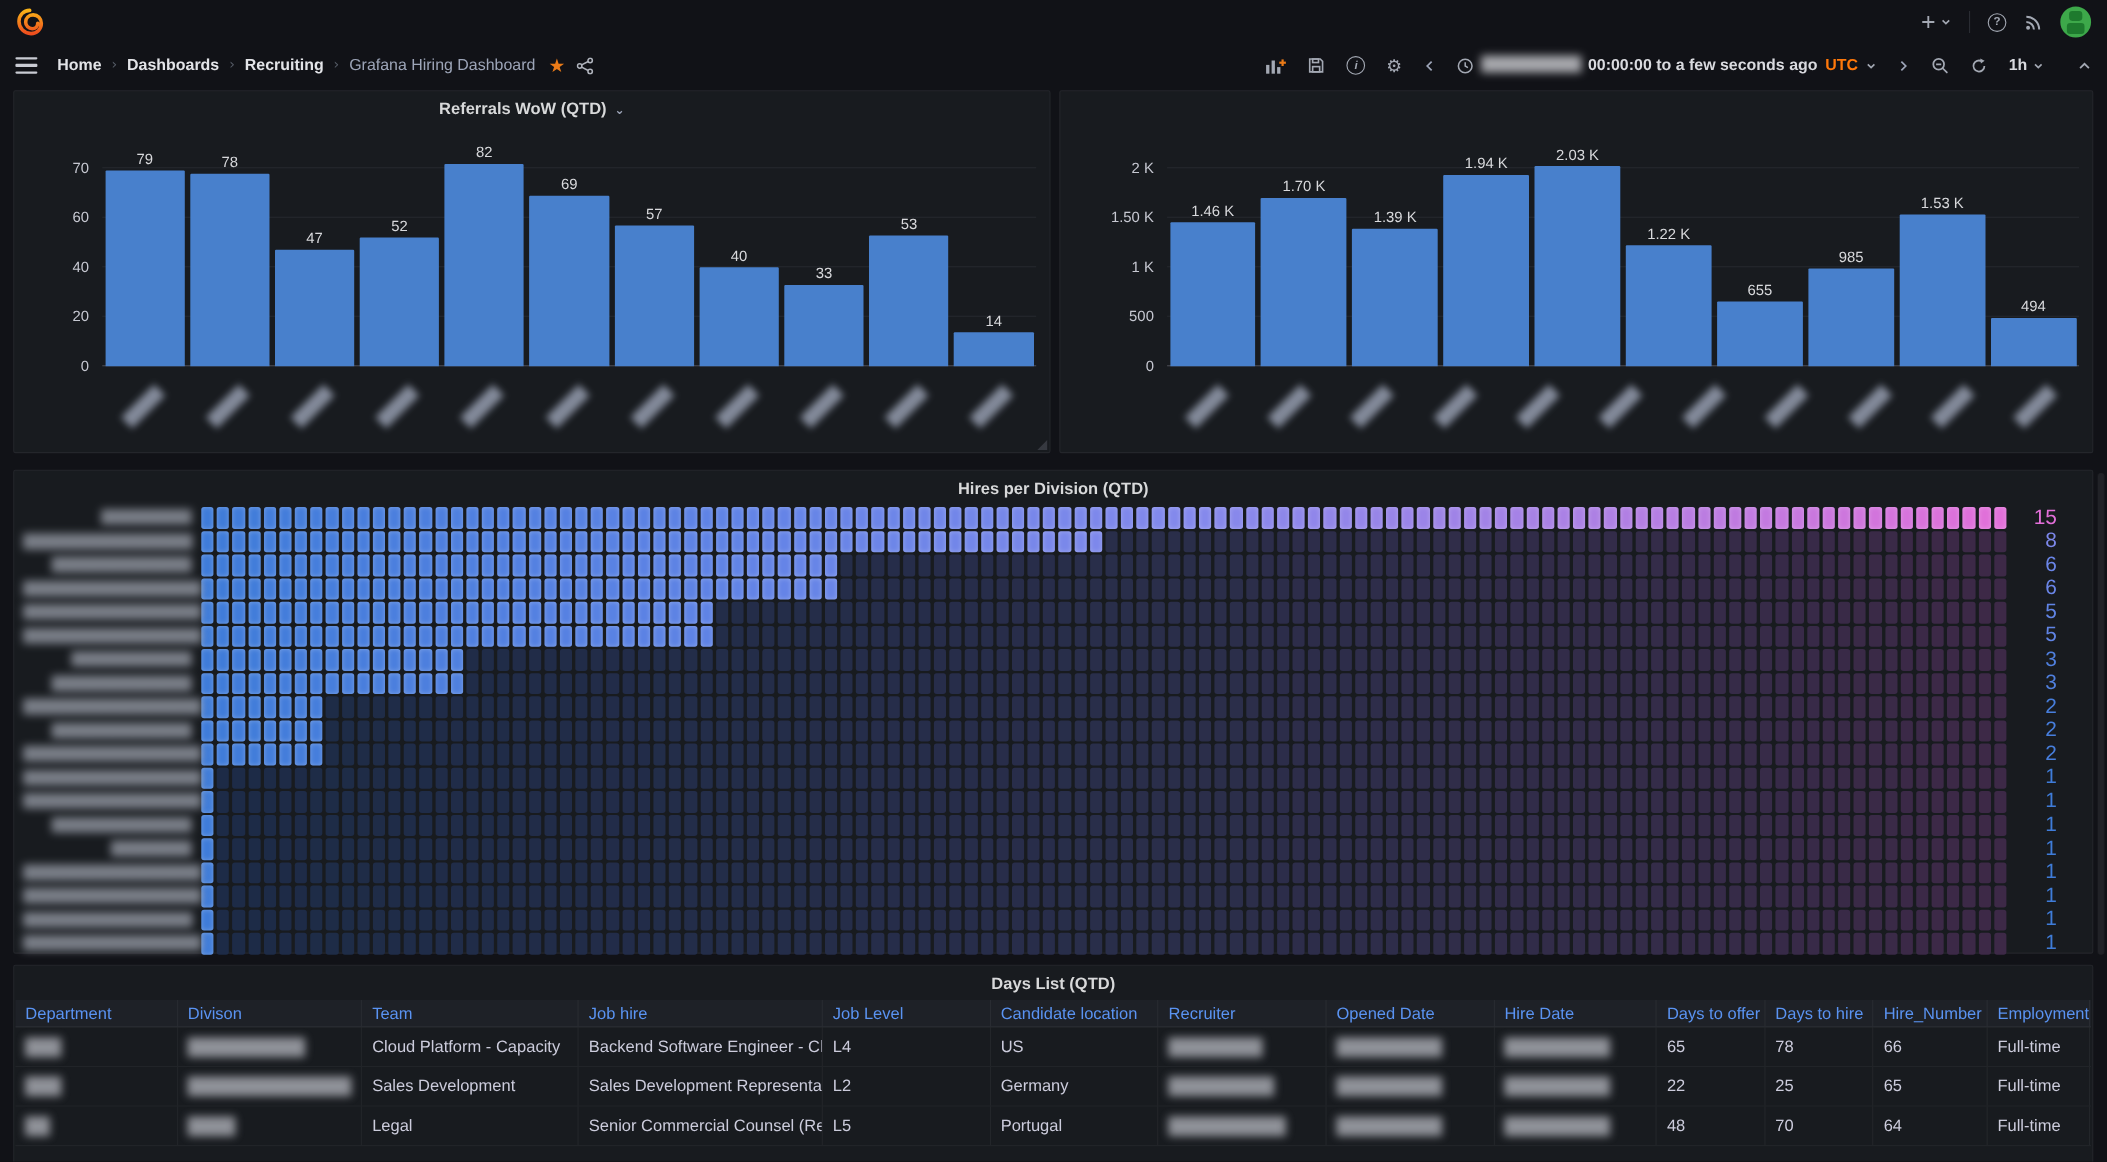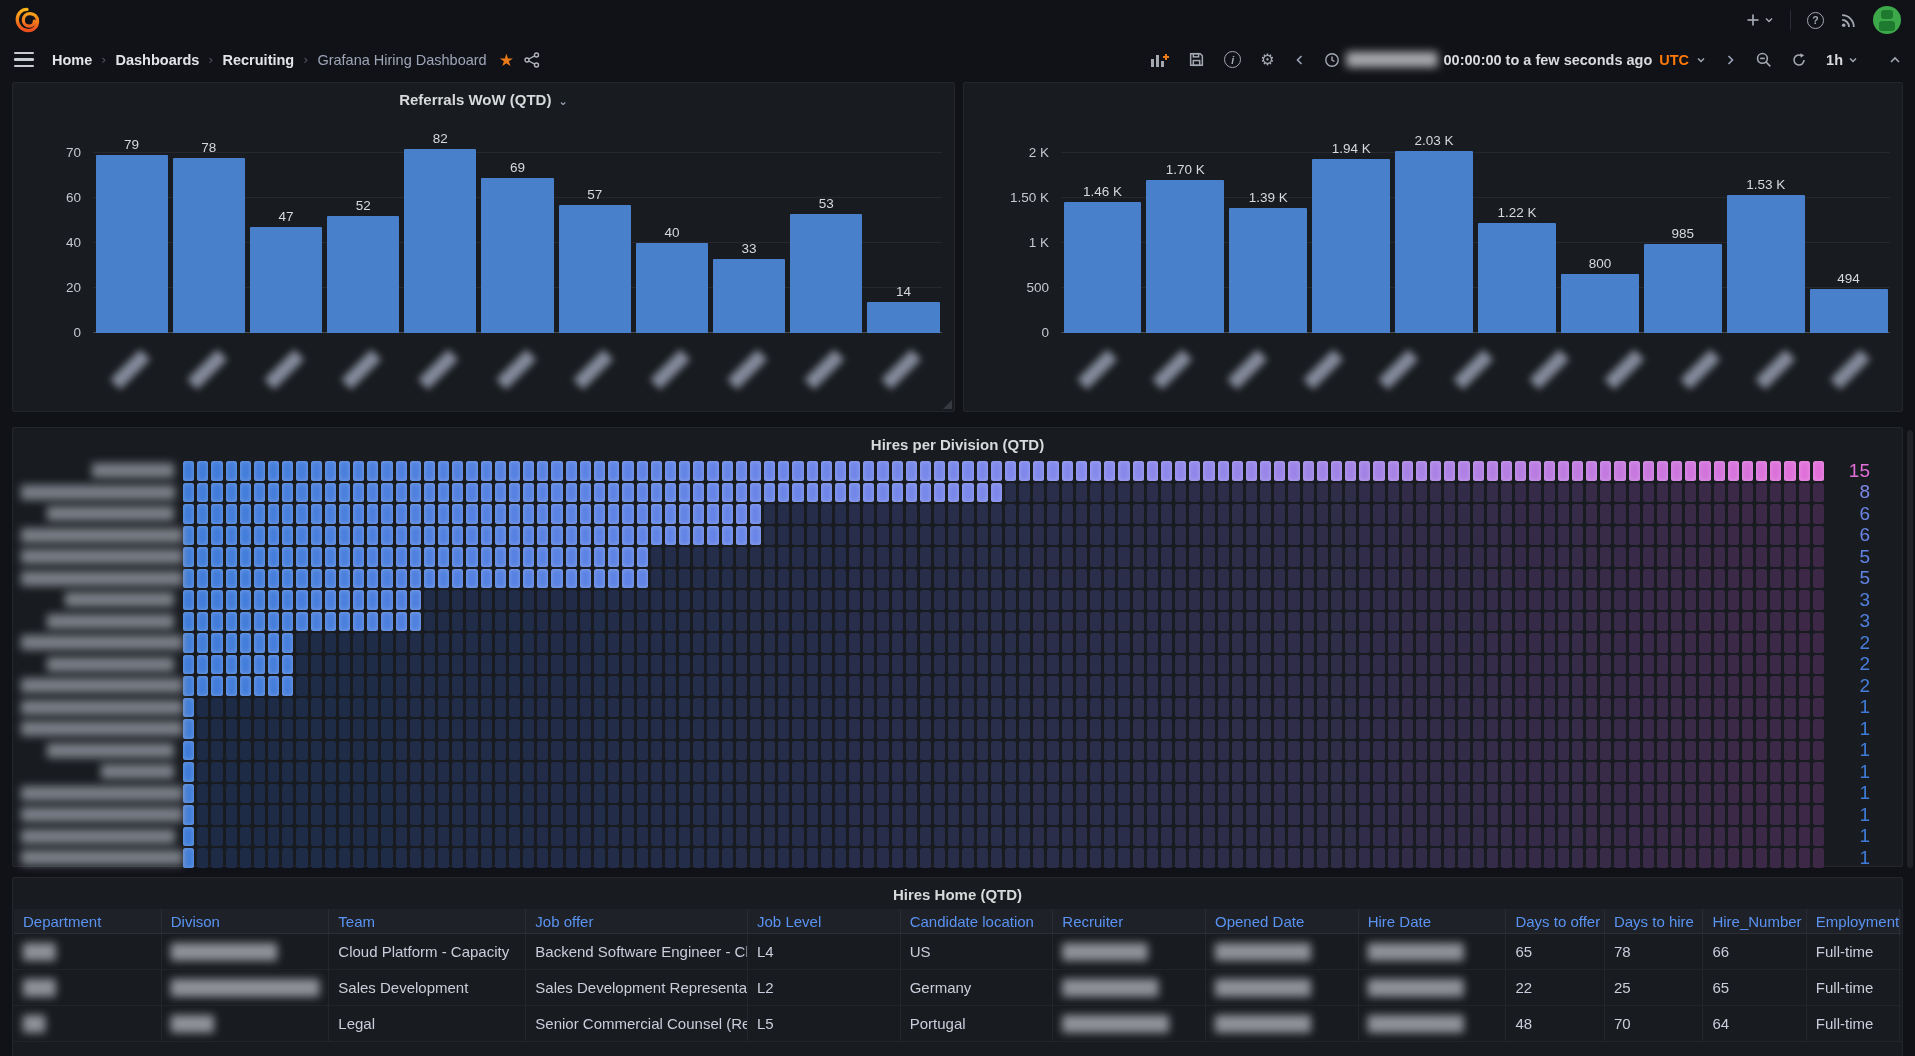--- a/index.html
+++ b/index.html
@@ -359,21 +359,21 @@
               </div>
               <div class="slot">
                 <div class="blabel">2.03 K</div>
                 <div class="bar" style="height: 182.472px;"></div>
               </div>
               <div class="slot">
                 <div class="blabel">1.22 K</div>
                 <div class="bar" style="height: 109.663px;"></div>
               </div>
               <div class="slot">
-                <div class="blabel">800</div>
+                <div class="blabel">655</div>
                 <div class="bar" style="height: 58.8764px;"></div>
               </div>
               <div class="slot">
                 <div class="blabel">985</div>
                 <div class="bar" style="height: 88.5393px;"></div>
               </div>
               <div class="slot">
                 <div class="blabel">1.53 K</div>
                 <div class="bar" style="height: 137.528px;"></div>
               </div>
@@ -2743,28 +2743,28 @@
             <span class="gcell" style="background: rgb(61, 41, 71);"></span>
             <span class="gcell" style="background: rgb(61, 41, 71);"></span>
           </div>
           <div class="gvalue" style="color: rgb(63, 124, 217);">1</div>
         </div>
       </div>
   </section>
 
   <section class="panel" id="panel-table">
     <div class="ptitle">
-      <span>Hires Home (QTD)</span>
+      <span>Days List (QTD)</span>
     </div>
     <div class="tbl" id="tbl">
         <div class="trow thead">
           <div class="tcell" style="width: 7.83%; flex: 0 0 7.83%;">Department</div>
           <div class="tcell" style="width: 8.88%; flex: 0 0 8.88%;">Divison</div>
           <div class="tcell" style="width: 10.44%; flex: 0 0 10.44%;">Team</div>
-          <div class="tcell" style="width: 11.75%; flex: 0 0 11.75%;">Job offer</div>
+          <div class="tcell" style="width: 11.75%; flex: 0 0 11.75%;">Job hire</div>
           <div class="tcell" style="width: 8.09%; flex: 0 0 8.09%;">Job Level</div>
           <div class="tcell" style="width: 8.09%; flex: 0 0 8.09%;">Candidate location</div>
           <div class="tcell" style="width: 8.09%; flex: 0 0 8.09%;">Recruiter</div>
           <div class="tcell" style="width: 8.09%; flex: 0 0 8.09%;">Opened Date</div>
           <div class="tcell" style="width: 7.83%; flex: 0 0 7.83%;">Hire Date</div>
           <div class="tcell" style="width: 5.22%; flex: 0 0 5.22%;">Days to offer</div>
           <div class="tcell" style="width: 5.22%; flex: 0 0 5.22%;">Days to hire</div>
           <div class="tcell" style="width: 5.48%; flex: 0 0 5.48%;">Hire_Number ↓</div>
           <div class="tcell" style="width: 4.96%; flex: 0 0 4.96%;">Employment Type</div>
         </div>

